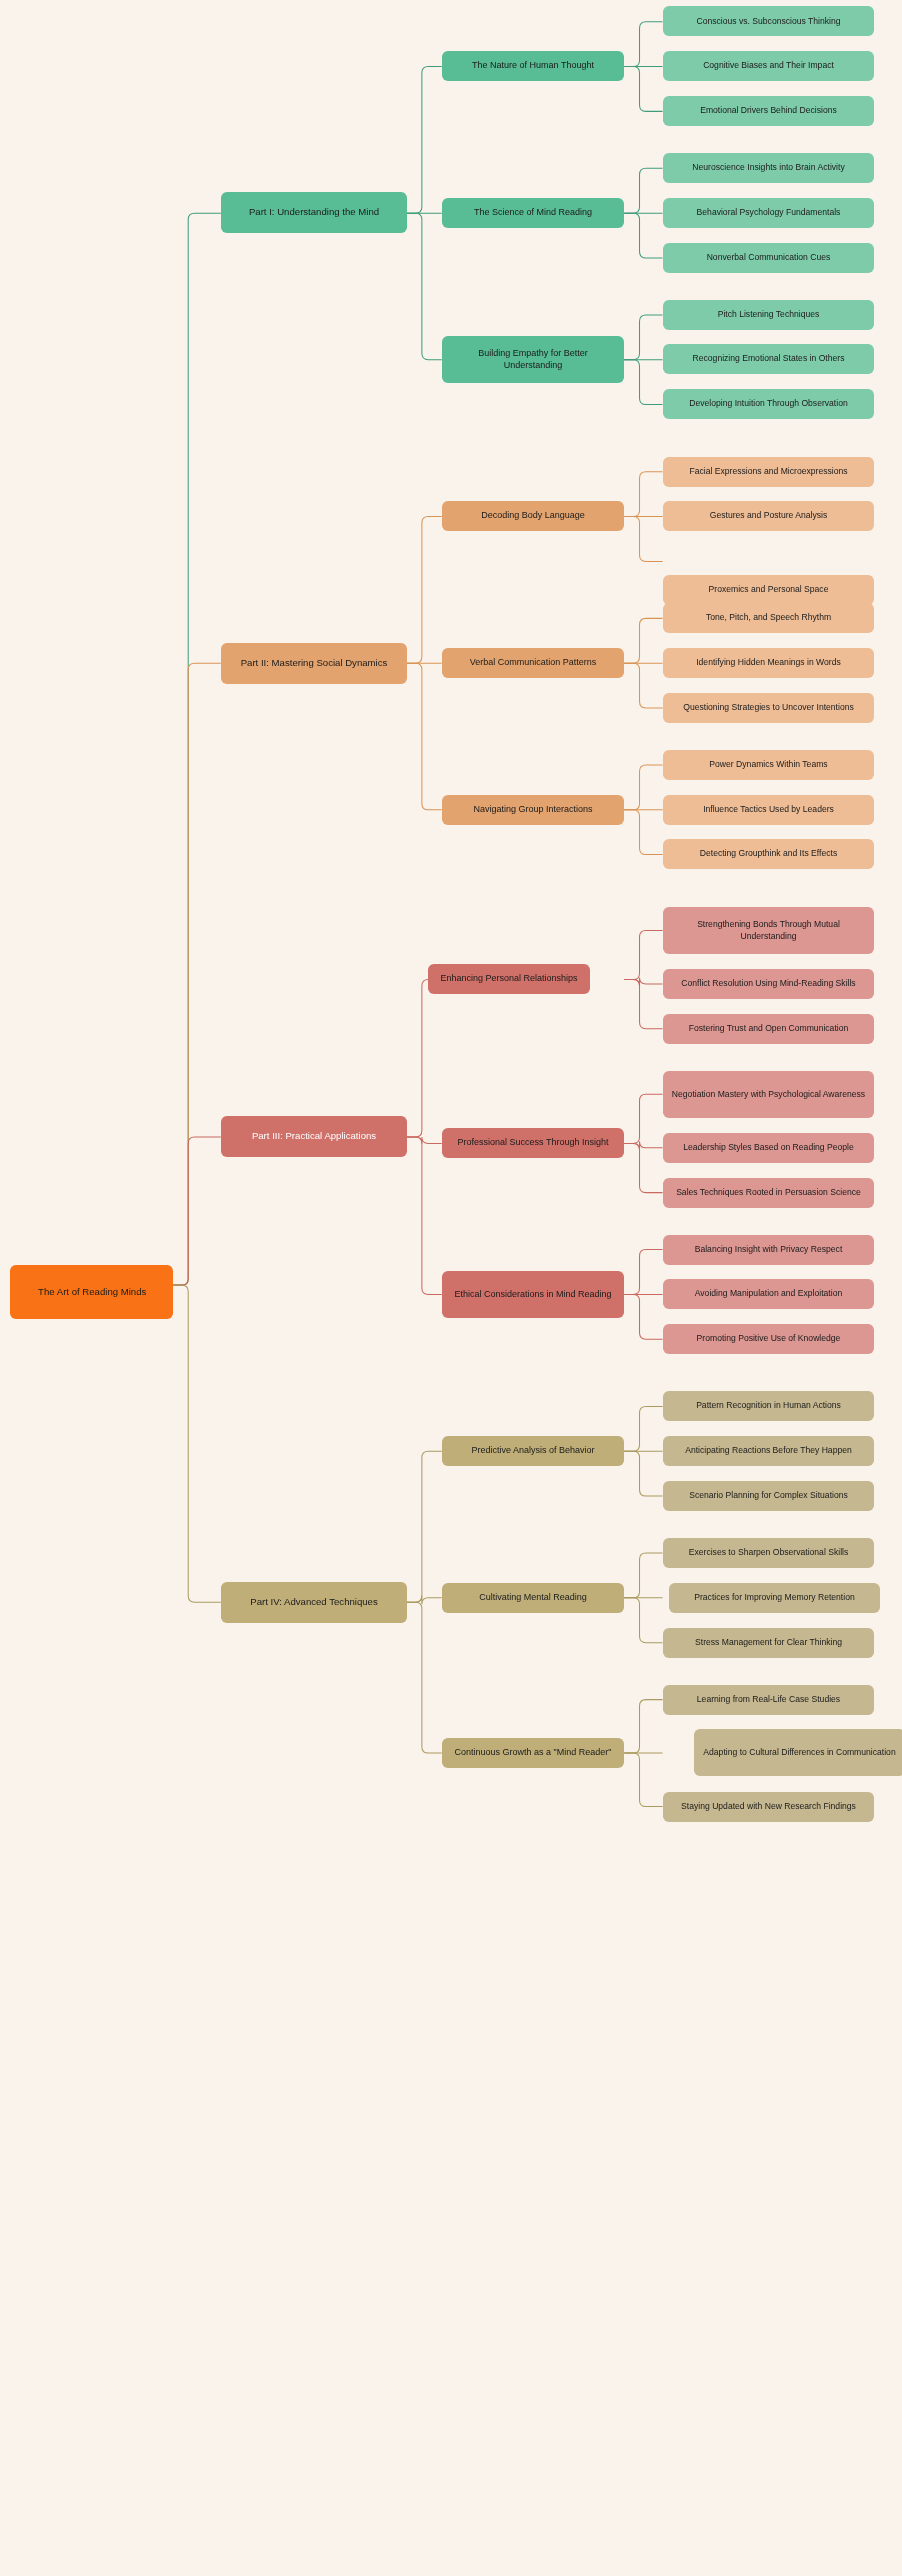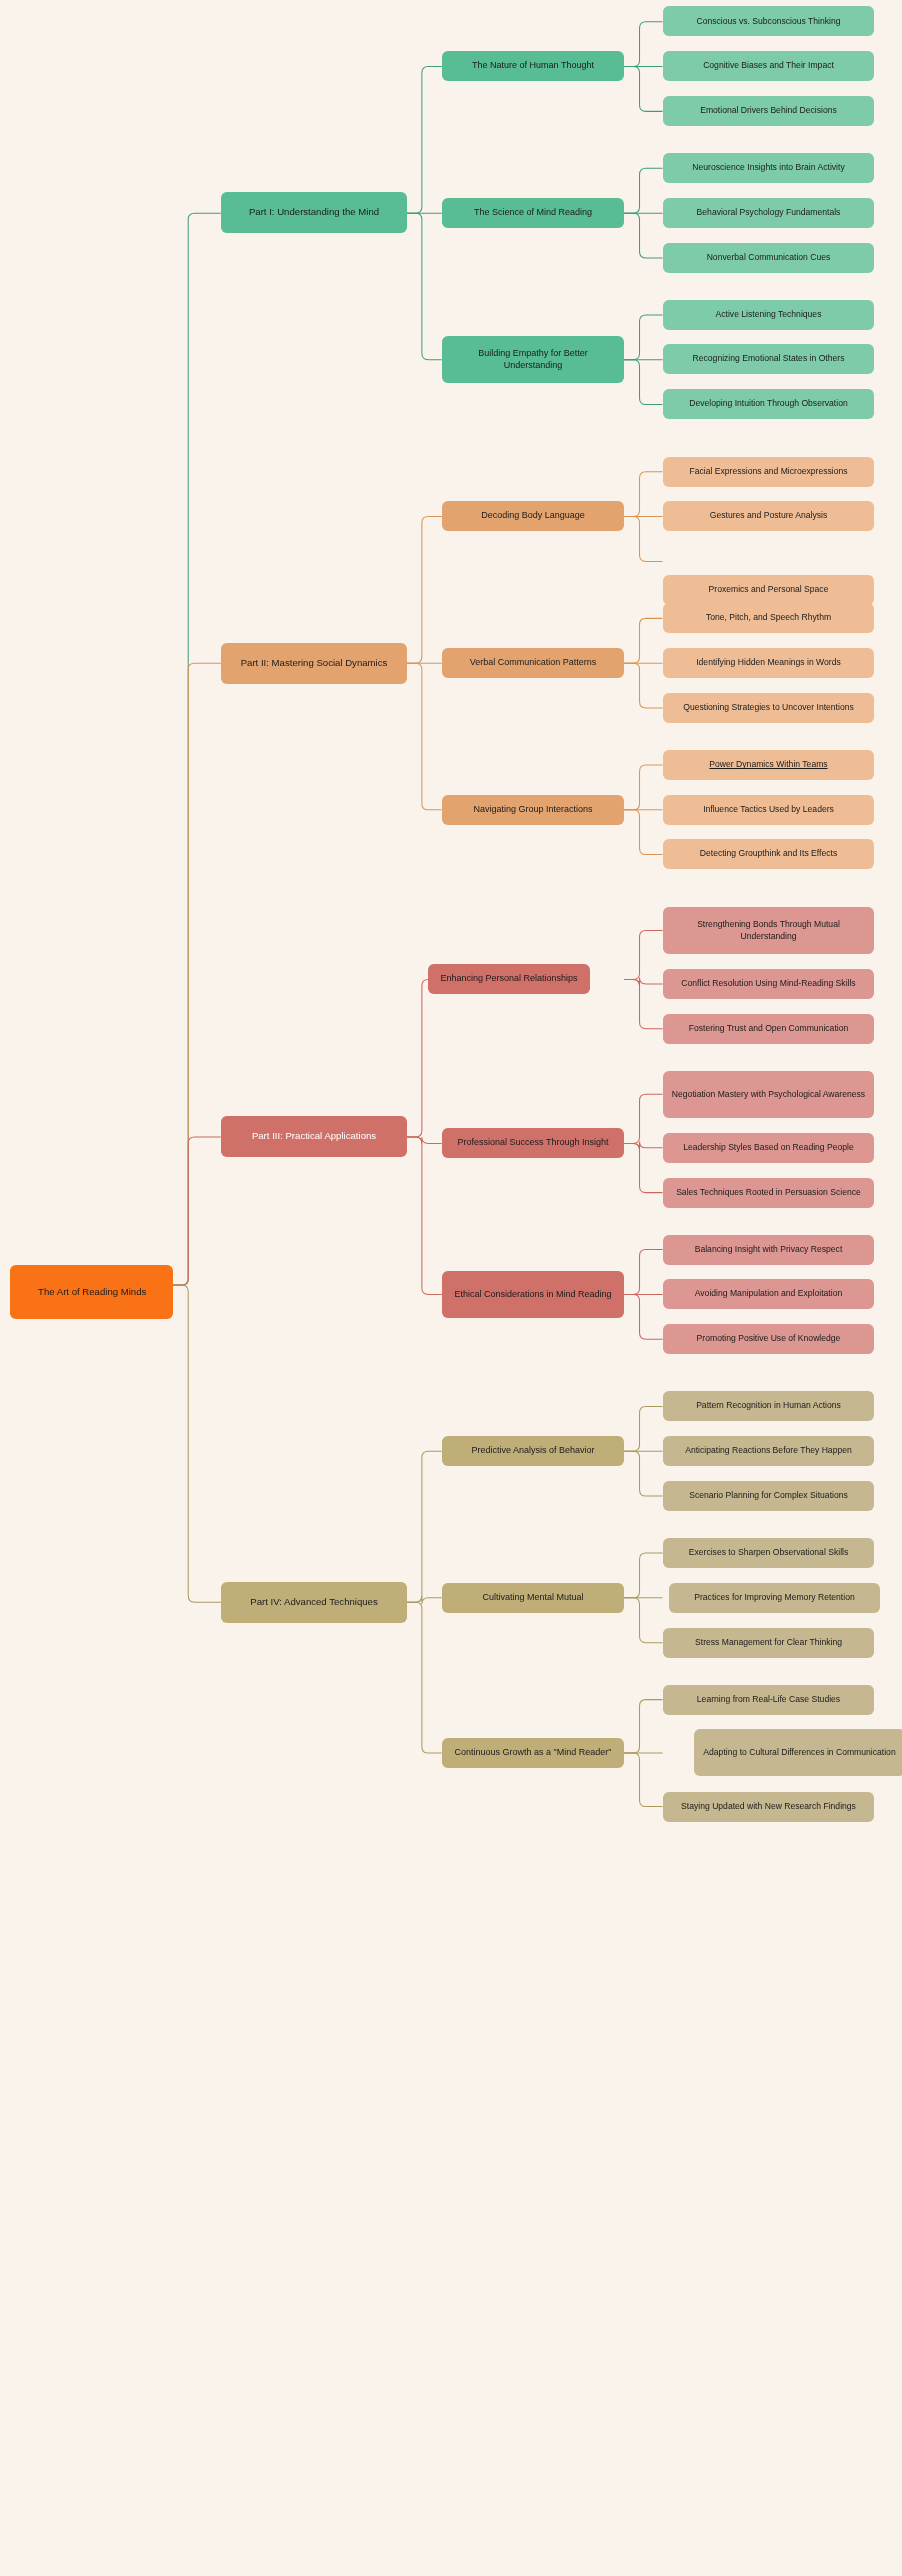--- a/index.html
+++ b/index.html
@@ -104,21 +104,21 @@
       <div class="node n-l3" style="left: 663px; top: 198px; width: 211px; height: 30px; background: rgb(126, 203, 170);">
         <span>Behavioral Psychology Fundamentals</span>
       </div>
       <div class="node n-l3" style="left: 663px; top: 243px; width: 211px; height: 30px; background: rgb(126, 203, 170);">
         <span>Nonverbal Communication Cues</span>
       </div>
       <div class="node n-l2" style="left: 442px; top: 198px; width: 182px; height: 30px; background: rgb(88, 189, 149);">
         <span>The Science of Mind Reading</span>
       </div>
       <div class="node n-l3" style="left: 663px; top: 300px; width: 211px; height: 30px; background: rgb(126, 203, 170);">
-        <span>Active Listening Techniques</span>
+        <span>Pitch Listening Techniques</span>
       </div>
       <div class="node n-l3" style="left: 663px; top: 344px; width: 211px; height: 30px; background: rgb(126, 203, 170);">
         <span>Recognizing Emotional States in Others</span>
       </div>
       <div class="node n-l3" style="left: 663px; top: 389px; width: 211px; height: 30px; background: rgb(126, 203, 170);">
         <span>Developing Intuition Through Observation</span>
       </div>
       <div class="node n-l2" style="left: 442px; top: 336px; width: 182px; height: 47px; background: rgb(88, 189, 149);">
         <span>Building Empathy for Better Understanding</span>
       </div>
@@ -142,21 +142,21 @@
       </div>
       <div class="node n-l3" style="left: 663px; top: 648px; width: 211px; height: 30px; background: rgb(238, 189, 149);">
         <span>Identifying Hidden Meanings in Words</span>
       </div>
       <div class="node n-l3" style="left: 663px; top: 693px; width: 211px; height: 30px; background: rgb(238, 189, 149);">
         <span>Questioning Strategies to Uncover Intentions</span>
       </div>
       <div class="node n-l2" style="left: 442px; top: 648px; width: 182px; height: 30px; background: rgb(227, 163, 110);">
         <span>Verbal Communication Patterns</span>
       </div>
-      <div class="node n-l3" style="left: 663px; top: 750px; width: 211px; height: 30px; background: rgb(238, 189, 149); text-decoration: underline;">
+      <div class="node n-l3" style="left: 663px; top: 750px; width: 211px; height: 30px; background: rgb(238, 189, 149);">
         <span>Power Dynamics Within Teams</span>
       </div>
       <div class="node n-l3" style="left: 663px; top: 795px; width: 211px; height: 30px; background: rgb(238, 189, 149);">
         <span>Influence Tactics Used by Leaders</span>
       </div>
       <div class="node n-l3" style="left: 663px; top: 839px; width: 211px; height: 30px; background: rgb(238, 189, 149);">
         <span>Detecting Groupthink and Its Effects</span>
       </div>
       <div class="node n-l2" style="left: 442px; top: 795px; width: 182px; height: 30px; background: rgb(227, 163, 110);">
         <span>Navigating Group Interactions</span>
@@ -218,21 +218,21 @@
       <div class="node n-l3" style="left: 663px; top: 1538px; width: 211px; height: 30px; background: rgb(197, 183, 143);">
         <span>Exercises to Sharpen Observational Skills</span>
       </div>
       <div class="node n-l3" style="left: 663px; top: 1583px; width: 211px; height: 30px; background: rgb(197, 183, 143); margin-left: 6px;">
         <span>Practices for Improving Memory Retention</span>
       </div>
       <div class="node n-l3" style="left: 663px; top: 1628px; width: 211px; height: 30px; background: rgb(197, 183, 143);">
         <span>Stress Management for Clear Thinking</span>
       </div>
       <div class="node n-l2" style="left: 442px; top: 1583px; width: 182px; height: 30px; background: rgb(191, 174, 120);">
-        <span>Cultivating Mental Mutual</span>
+        <span>Cultivating Mental Reading</span>
       </div>
       <div class="node n-l3" style="left: 663px; top: 1685px; width: 211px; height: 30px; background: rgb(197, 183, 143);">
         <span>Learning from Real-Life Case Studies</span>
       </div>
       <div class="node n-l3" style="left: 694px; top: 1729px; width: 211px; height: 47px; background: rgb(197, 183, 143);">
         <span>Adapting to Cultural Differences in Communication</span>
       </div>
       <div class="node n-l3" style="left: 663px; top: 1792px; width: 211px; height: 30px; background: rgb(197, 183, 143);">
         <span>Staying Updated with New Research Findings</span>
       </div>

